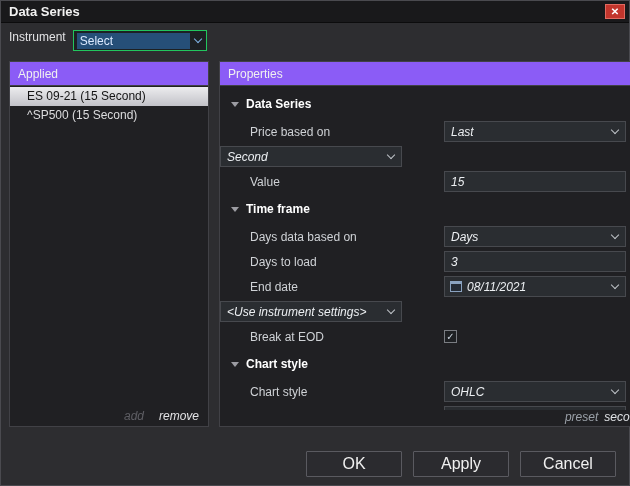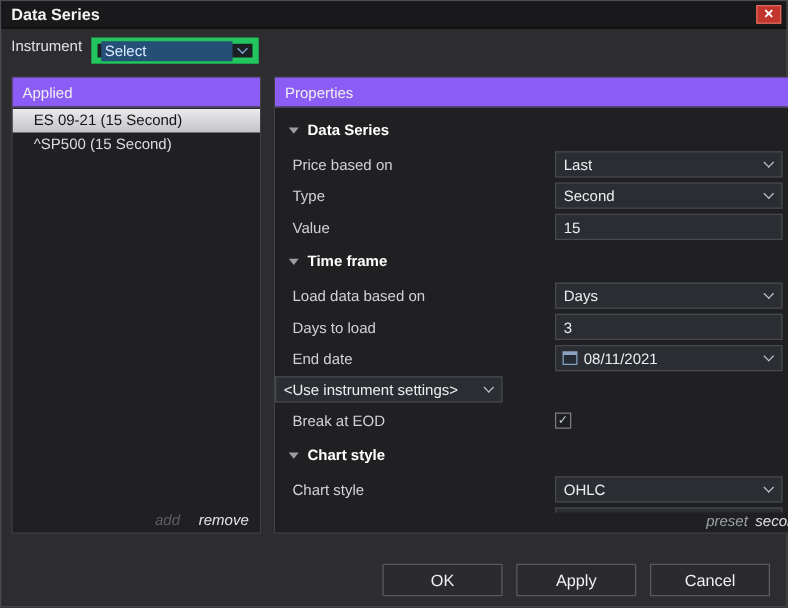--- a/index.html
+++ b/index.html
@@ -36,21 +36,21 @@
   
   .instrument-row {
     position:absolute; left:8px; top:29px; height:22px;
     display:flex; 
   }
   .instrument-row .lbl { color:#e2e2e4; margin-right:7px; }
   .combo {
     height:21px; display:flex; align-items:center;
     background:#1d2023; cursor:pointer;
   }
-  .instrument-combo { width:134px; border:5px solid #22c55e; }
+  .instrument-combo { width:134px; border:1px solid #22c55e; }
   .instrument-combo .sel-text {
     background:#264f78; color:#dceaff;
     padding:1px 3px; margin-left:3px; flex:1;
   }
   .combo-btn {
     width:16px; height:100%; flex:none;
     display:flex; align-items:center; justify-content:center;
   }
   .chev {
     width:6px; height:6px; flex:none;
@@ -95,25 +95,25 @@
     height:30px; display:flex; align-items:center;
   }
   .tri {
     width:0; height:0; flex:none;
     border-left:4px solid transparent; border-right:4px solid transparent;
     border-top:5px solid #9c9ca2;
     margin:0 7px 0 11px;
   }
   .section-header .sec-title { font-weight:bold; color:#ffffff; font-size:12px; }
   .prop-row { height:25px; display:flex; align-items:center; }
-  .prop-label { margin-left:14px; color:#cfd2d6; flex:1; white-space:nowrap; }
+  .prop-label { margin-left:30px; color:#cfd2d6; flex:1; white-space:nowrap; }
   .control {
     width:182px; margin-right:22px; flex:none;
     height:21px; background:#2a2d31; border:1px solid #47494e;
-    display:flex; align-items:center; cursor:pointer;
+    display:flex; align-items:center; cursor:pointer;font-style:italic;
   }
   .control .ctl-text {
     flex:1; padding-left:6px; color:#eceff2; white-space:nowrap;
     overflow:hidden; font-size:12px;
   }
   .control .chev { margin-right:7px; }
   .control.textbox { cursor:text; }
   .cal-icon {
     width:12px; height:11px; flex:none; margin-left:5px;
     border:1px solid #8aa2c0; border-top:3px solid #8aa2c0;
@@ -150,21 +150,21 @@
     background:#3f4247; border:1px solid #54575c; cursor:grab;
   }
   
   .footer {
     position:absolute; right:13px; bottom:8px;
     display:flex; gap:11px;
   }
   .footer button {
     width:96px; height:26px;
     background:#2b2b2f; border:1px solid #5a5a60; border-radius:1px;
-    color:#f0f0f0; font-family:"Liberation Sans",sans-serif; font-size:13px;
+    color:#f0f0f0; font-family:"Liberation Sans",sans-serif; font-size:16px;
     cursor:pointer;
   }
 </style>
 </head>
 <body>
 
 <div class="window">
 
   <div class="titlebar">
     <span class="title">Data Series</span>
@@ -205,39 +205,38 @@
         <span class="sec-title">Data Series</span>
       </div>
       <div class="prop-row">
         <span class="prop-label">Price based on</span>
         <div class="control">
           <span class="ctl-text">Last</span>
           <span class="chev"></span>
         </div>
       </div>
       <div class="prop-row">
-        <span class="prop-label">Type</span>
         <div class="control">
           <span class="ctl-text">Second</span>
           <span class="chev"></span>
         </div>
       </div>
       <div class="prop-row">
         <span class="prop-label">Value</span>
         <div class="control textbox">
           <span class="ctl-text">15</span>
         </div>
       </div>
 
       <div class="section-header">
         <span class="tri"></span>
         <span class="sec-title">Time frame</span>
       </div>
       <div class="prop-row">
-        <span class="prop-label">Load data based on</span>
+        <span class="prop-label">Days data based on</span>
         <div class="control">
           <span class="ctl-text">Days</span>
           <span class="chev"></span>
         </div>
       </div>
       <div class="prop-row">
         <span class="prop-label">Days to load</span>
         <div class="control textbox">
           <span class="ctl-text">3</span>
         </div>

